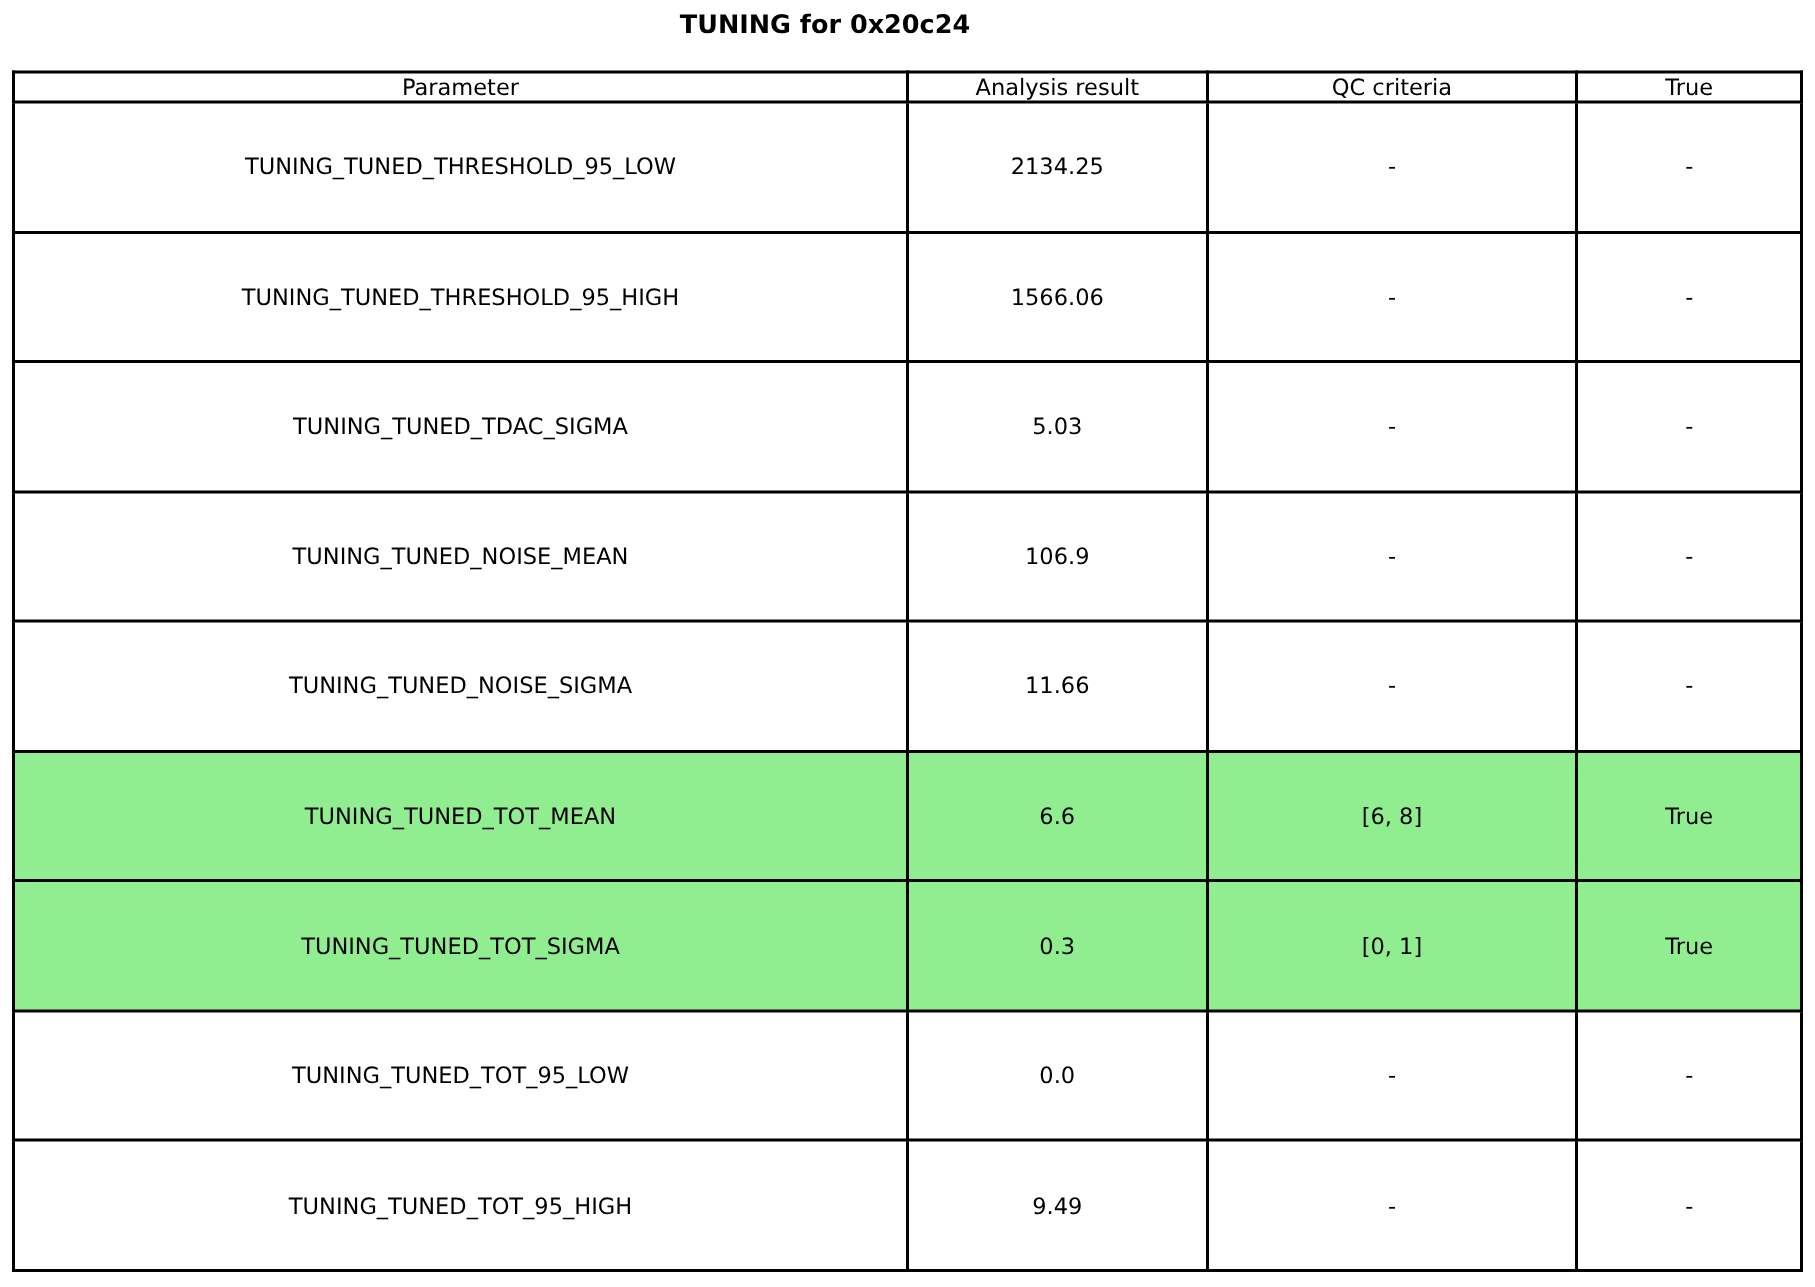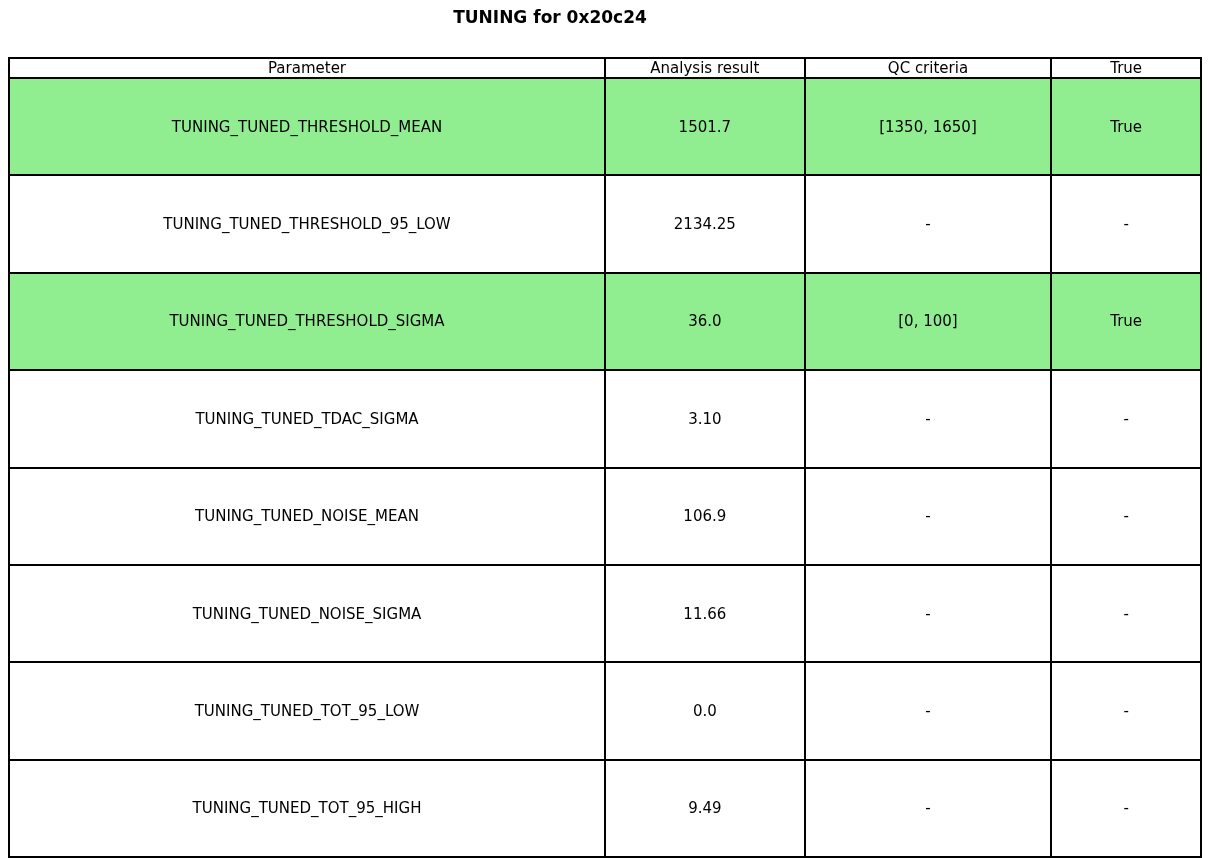--- a/index.html
+++ b/index.html
@@ -29,21 +29,21 @@
     left: 0;
     width: 100%;
     text-align: center;
     font-size: 17px;
     font-weight: bold;
     letter-spacing: 0px;
   }
   table.qc-table {
     position: absolute;
     left: 8px;
-    top: 57px;
+    top: 47px;
     width: 1194px;
     height: 801px;
     border-collapse: collapse;
     table-layout: fixed;
   }
   col.c0 { width: 50.0%; }
   col.c1 { width: 16.75%; }
   col.c2 { width: 20.69%; }
   col.c3 { width: 12.56%; }
   .qc-table th, .qc-table td {
@@ -76,55 +76,61 @@
     </colgroup>
     <thead>
       <tr>
         <th>Parameter</th>
         <th>Analysis result</th>
         <th>QC criteria</th>
         <th>True</th>
       </tr>
     </thead>
     <tbody>
-        <tr class="pass">
-          <td>TUNING_TUNED_THRESHOLD_MEAN</td>
-          <td>1501.7</td>
-          <td>[1350, 1650]</td>
-          <td>True</td>
-        </tr>
         <tr>
           <td>TUNING_TUNED_THRESHOLD_95_LOW</td>
           <td>2134.25</td>
           <td>-</td>
           <td>-</td>
         </tr>
-        <tr class="pass">
-          <td>TUNING_TUNED_THRESHOLD_SIGMA</td>
-          <td>36.0</td>
-          <td>[0, 100]</td>
-          <td>True</td>
+        <tr>
+          <td>TUNING_TUNED_THRESHOLD_95_HIGH</td>
+          <td>1566.06</td>
+          <td>-</td>
+          <td>-</td>
         </tr>
         <tr>
           <td>TUNING_TUNED_TDAC_SIGMA</td>
-          <td>3.10</td>
+          <td>5.03</td>
           <td>-</td>
           <td>-</td>
         </tr>
         <tr>
           <td>TUNING_TUNED_NOISE_MEAN</td>
           <td>106.9</td>
           <td>-</td>
           <td>-</td>
         </tr>
         <tr>
           <td>TUNING_TUNED_NOISE_SIGMA</td>
           <td>11.66</td>
           <td>-</td>
           <td>-</td>
+        </tr>
+        <tr class="pass">
+          <td>TUNING_TUNED_TOT_MEAN</td>
+          <td>6.6</td>
+          <td>[6, 8]</td>
+          <td>True</td>
+        </tr>
+        <tr class="pass">
+          <td>TUNING_TUNED_TOT_SIGMA</td>
+          <td>0.3</td>
+          <td>[0, 1]</td>
+          <td>True</td>
         </tr>
         <tr>
           <td>TUNING_TUNED_TOT_95_LOW</td>
           <td>0.0</td>
           <td>-</td>
           <td>-</td>
         </tr>
         <tr>
           <td>TUNING_TUNED_TOT_95_HIGH</td>
           <td>9.49</td>

